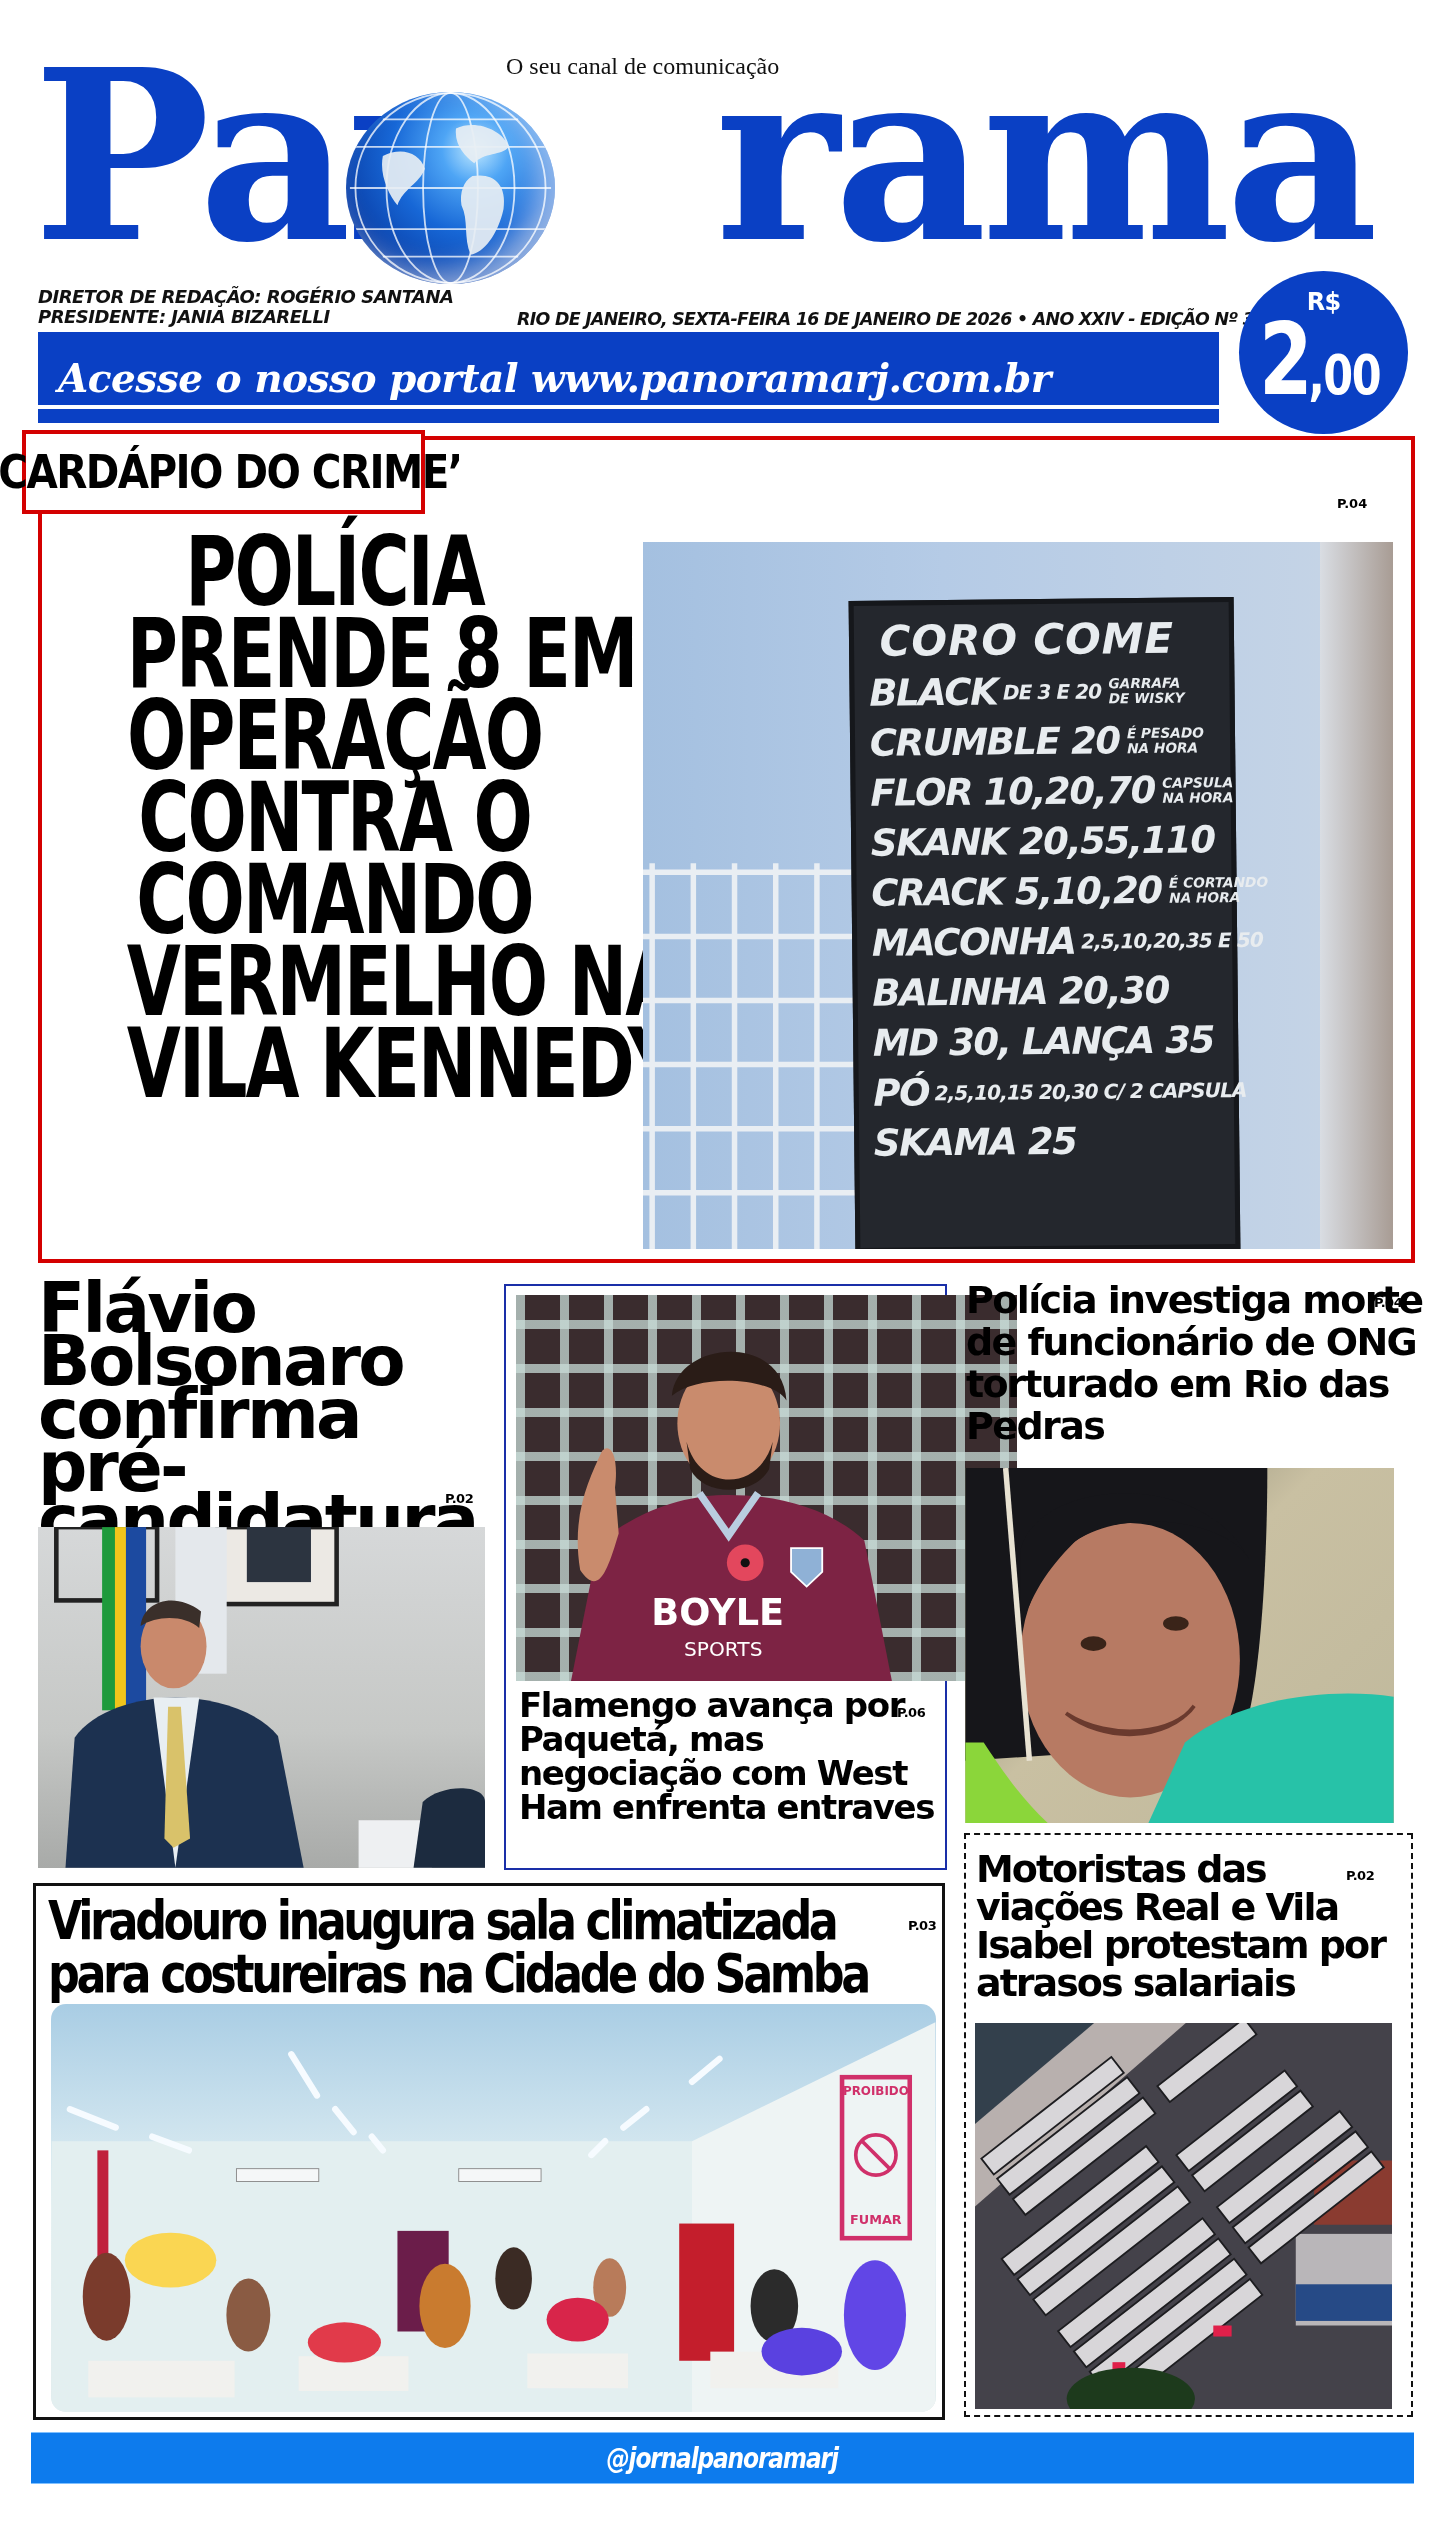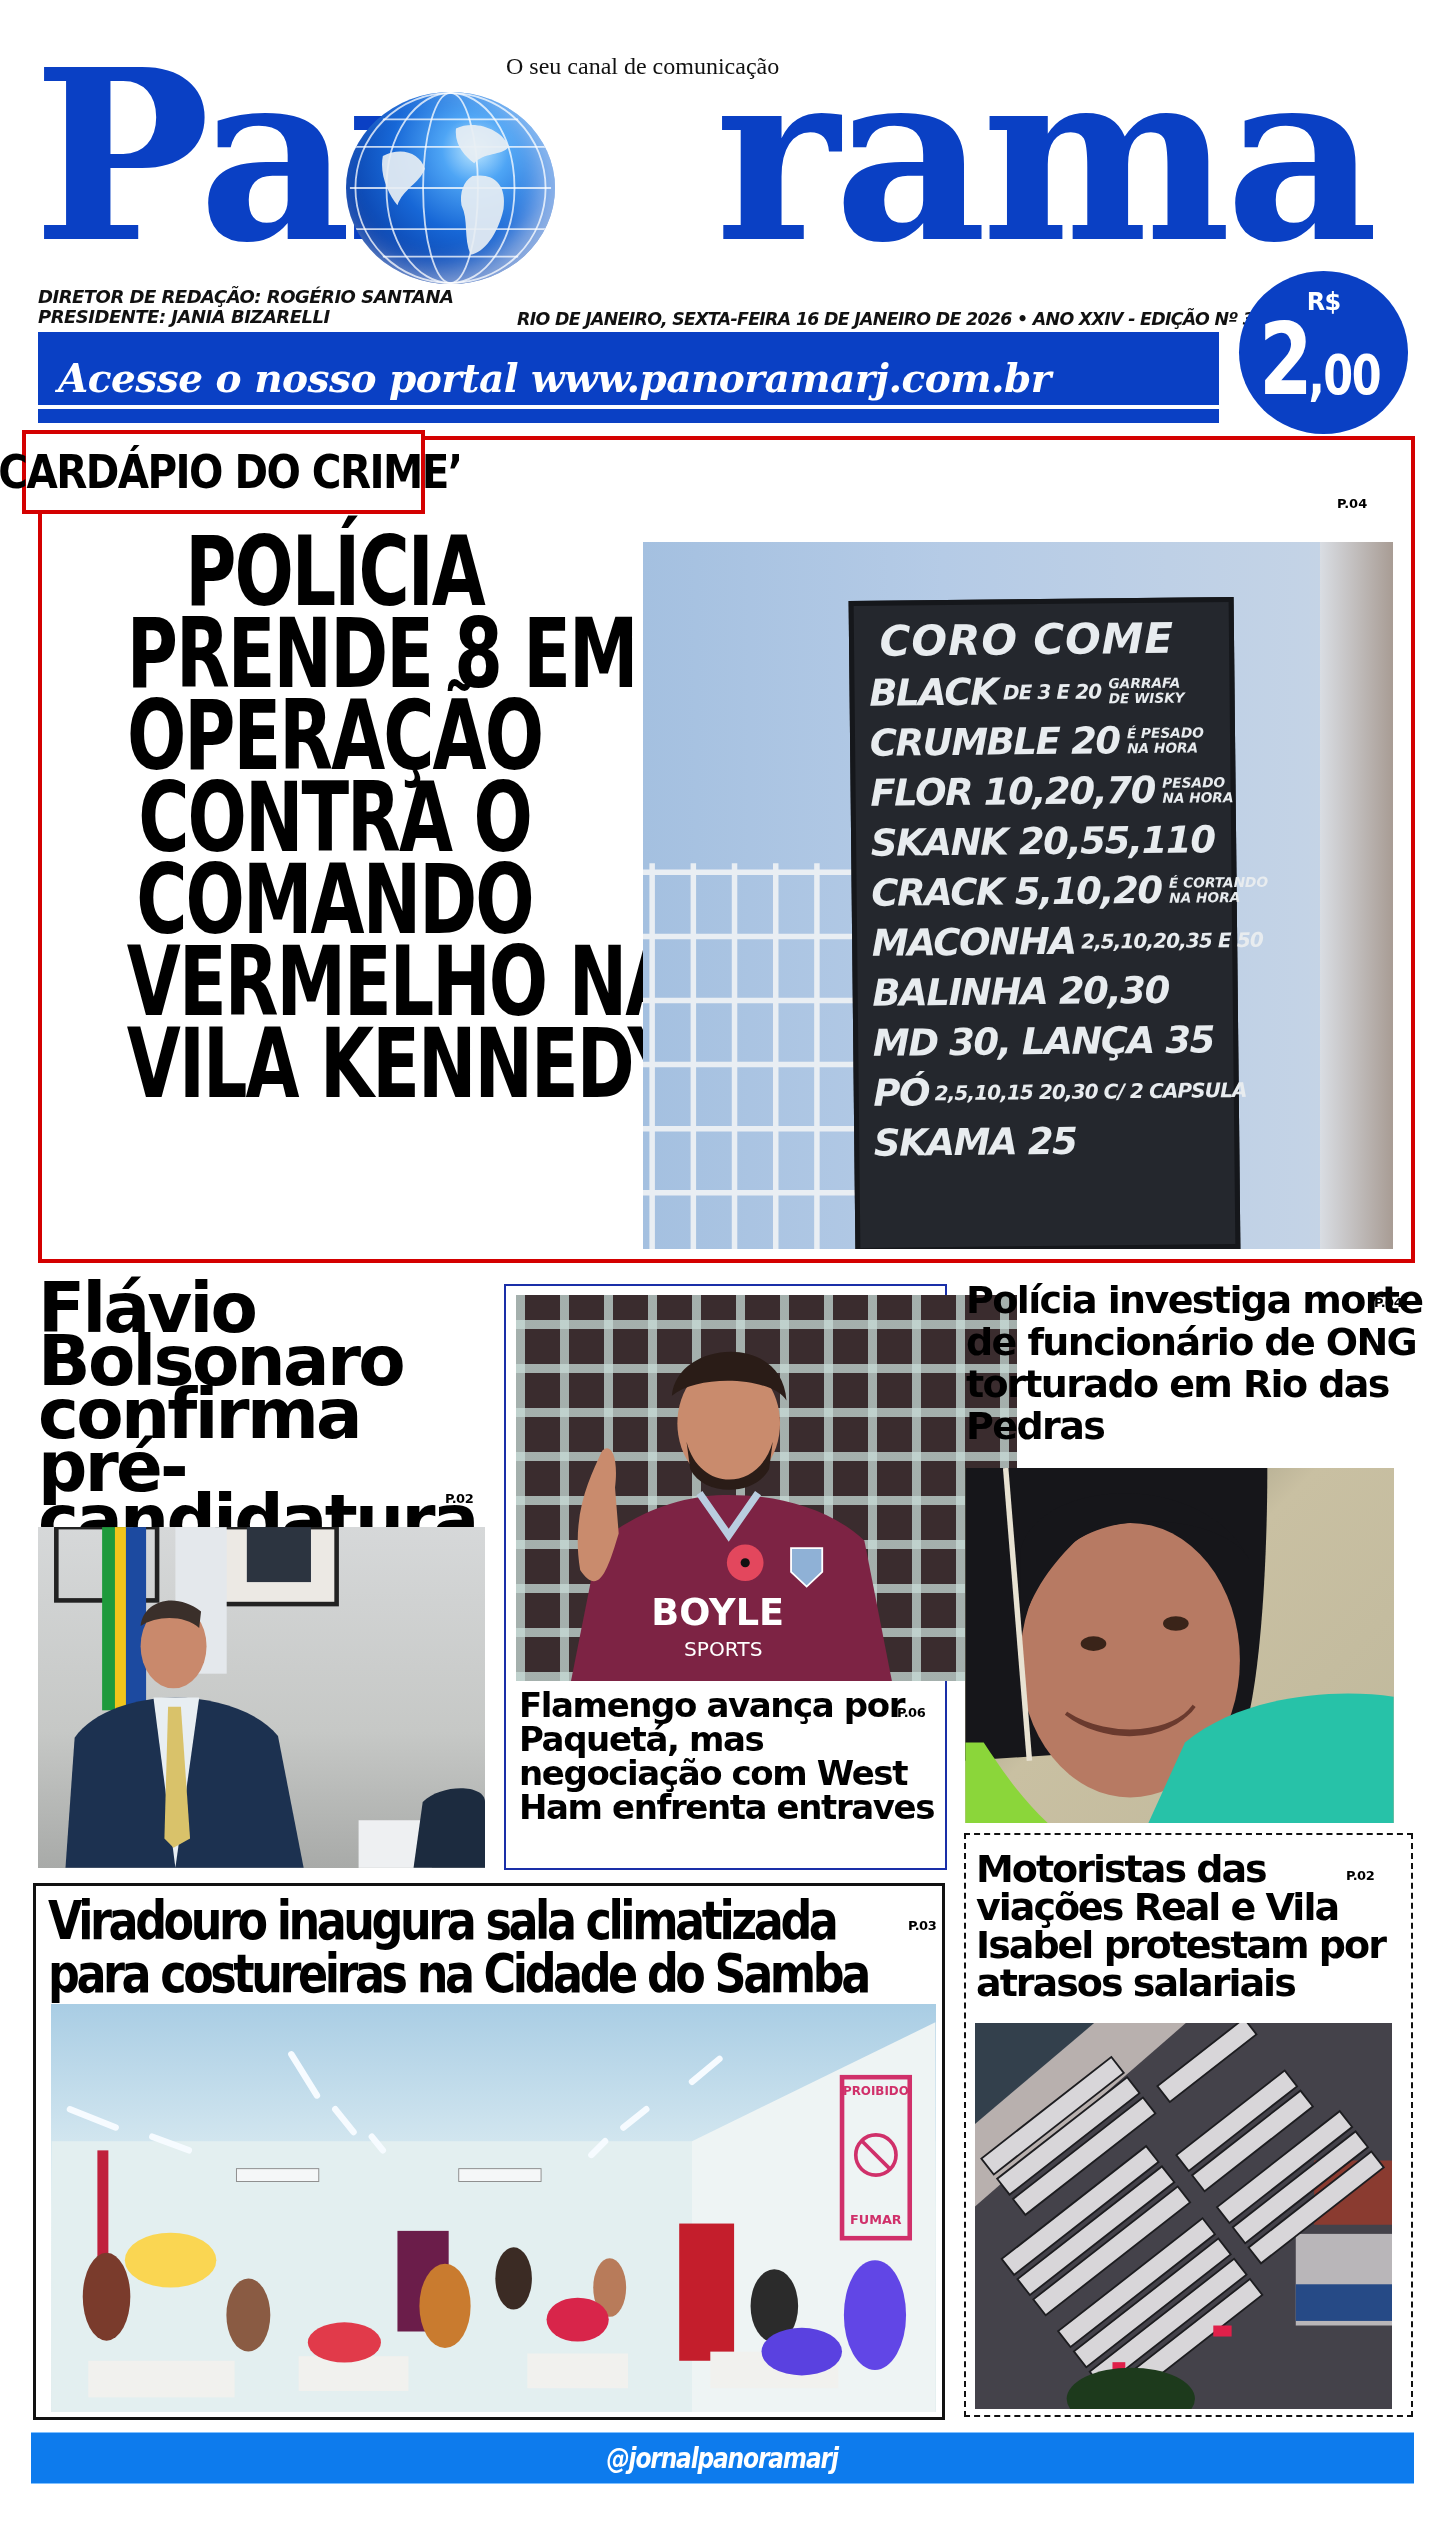--- a/index.html
+++ b/index.html
@@ -137,20 +137,21 @@
   
   .viradouro-box { left: 33px; top: 1883px; width: 912px; height: 537px; border: 3.7px solid #111; }
   .viradouro-head {
     left: 48px; top: 1894px; width: 870px; font-size: 53px; line-height: 53px;
     letter-spacing: -4.1px; transform: scaleX(0.84); transform-origin: left; white-space: nowrap;
   }
   .viradouro-ref { left: 908px; top: 1918px; }
   .viradouro-photo {
     left: 51px; top: 2004px; width: 885px; height: 408px; overflow: hidden;
     background: linear-gradient(180deg, #a9cde4 0%, #cde3ee 30%, #e6f1f3 50%, #e2ecee 100%);
+    border-radius: 15px;
   }
 
   
   .bus-box { left: 964px; top: 1833px; width: 449px; height: 584px; border: 2.7px dashed #111; }
   .bus-head { left: 976px; top: 1850px; width: 430px; font-size: 38px; line-height: 38px; letter-spacing: -2px; }
   .bus-ref { left: 1346px; top: 1868px; }
   .bus-photo {
     left: 975px; top: 2023px; width: 417px; height: 386px; overflow: hidden;
     background: #44424a;
   }
@@ -256,21 +257,21 @@
         <span class="board-main">BLACK</span>
         <span class="board-small">DE 3 E 20</span>
         <span class="board-note"><span>GARRAFA</span><br><span>DE WISKY</span></span>
       </div>
       <div class="board-row">
         <span class="board-main">CRUMBLE 20</span>
         <span class="board-note"><span>É PESADO</span><br><span>NA HORA</span></span>
       </div>
       <div class="board-row">
         <span class="board-main">FLOR 10,20,70</span>
-        <span class="board-note"><span>PESADO</span><br><span>NA HORA</span></span>
+        <span class="board-note"><span>CAPSULA</span><br><span>NA HORA</span></span>
       </div>
       <div class="board-row">
         <span class="board-main">SKANK 20,55,110</span>
       </div>
       <div class="board-row">
         <span class="board-main">CRACK 5,10,20</span>
         <span class="board-note"><span>É CORTANDO</span><br><span>NA HORA</span></span>
       </div>
       <div class="board-row">
         <span class="board-main">MACONHA</span>

